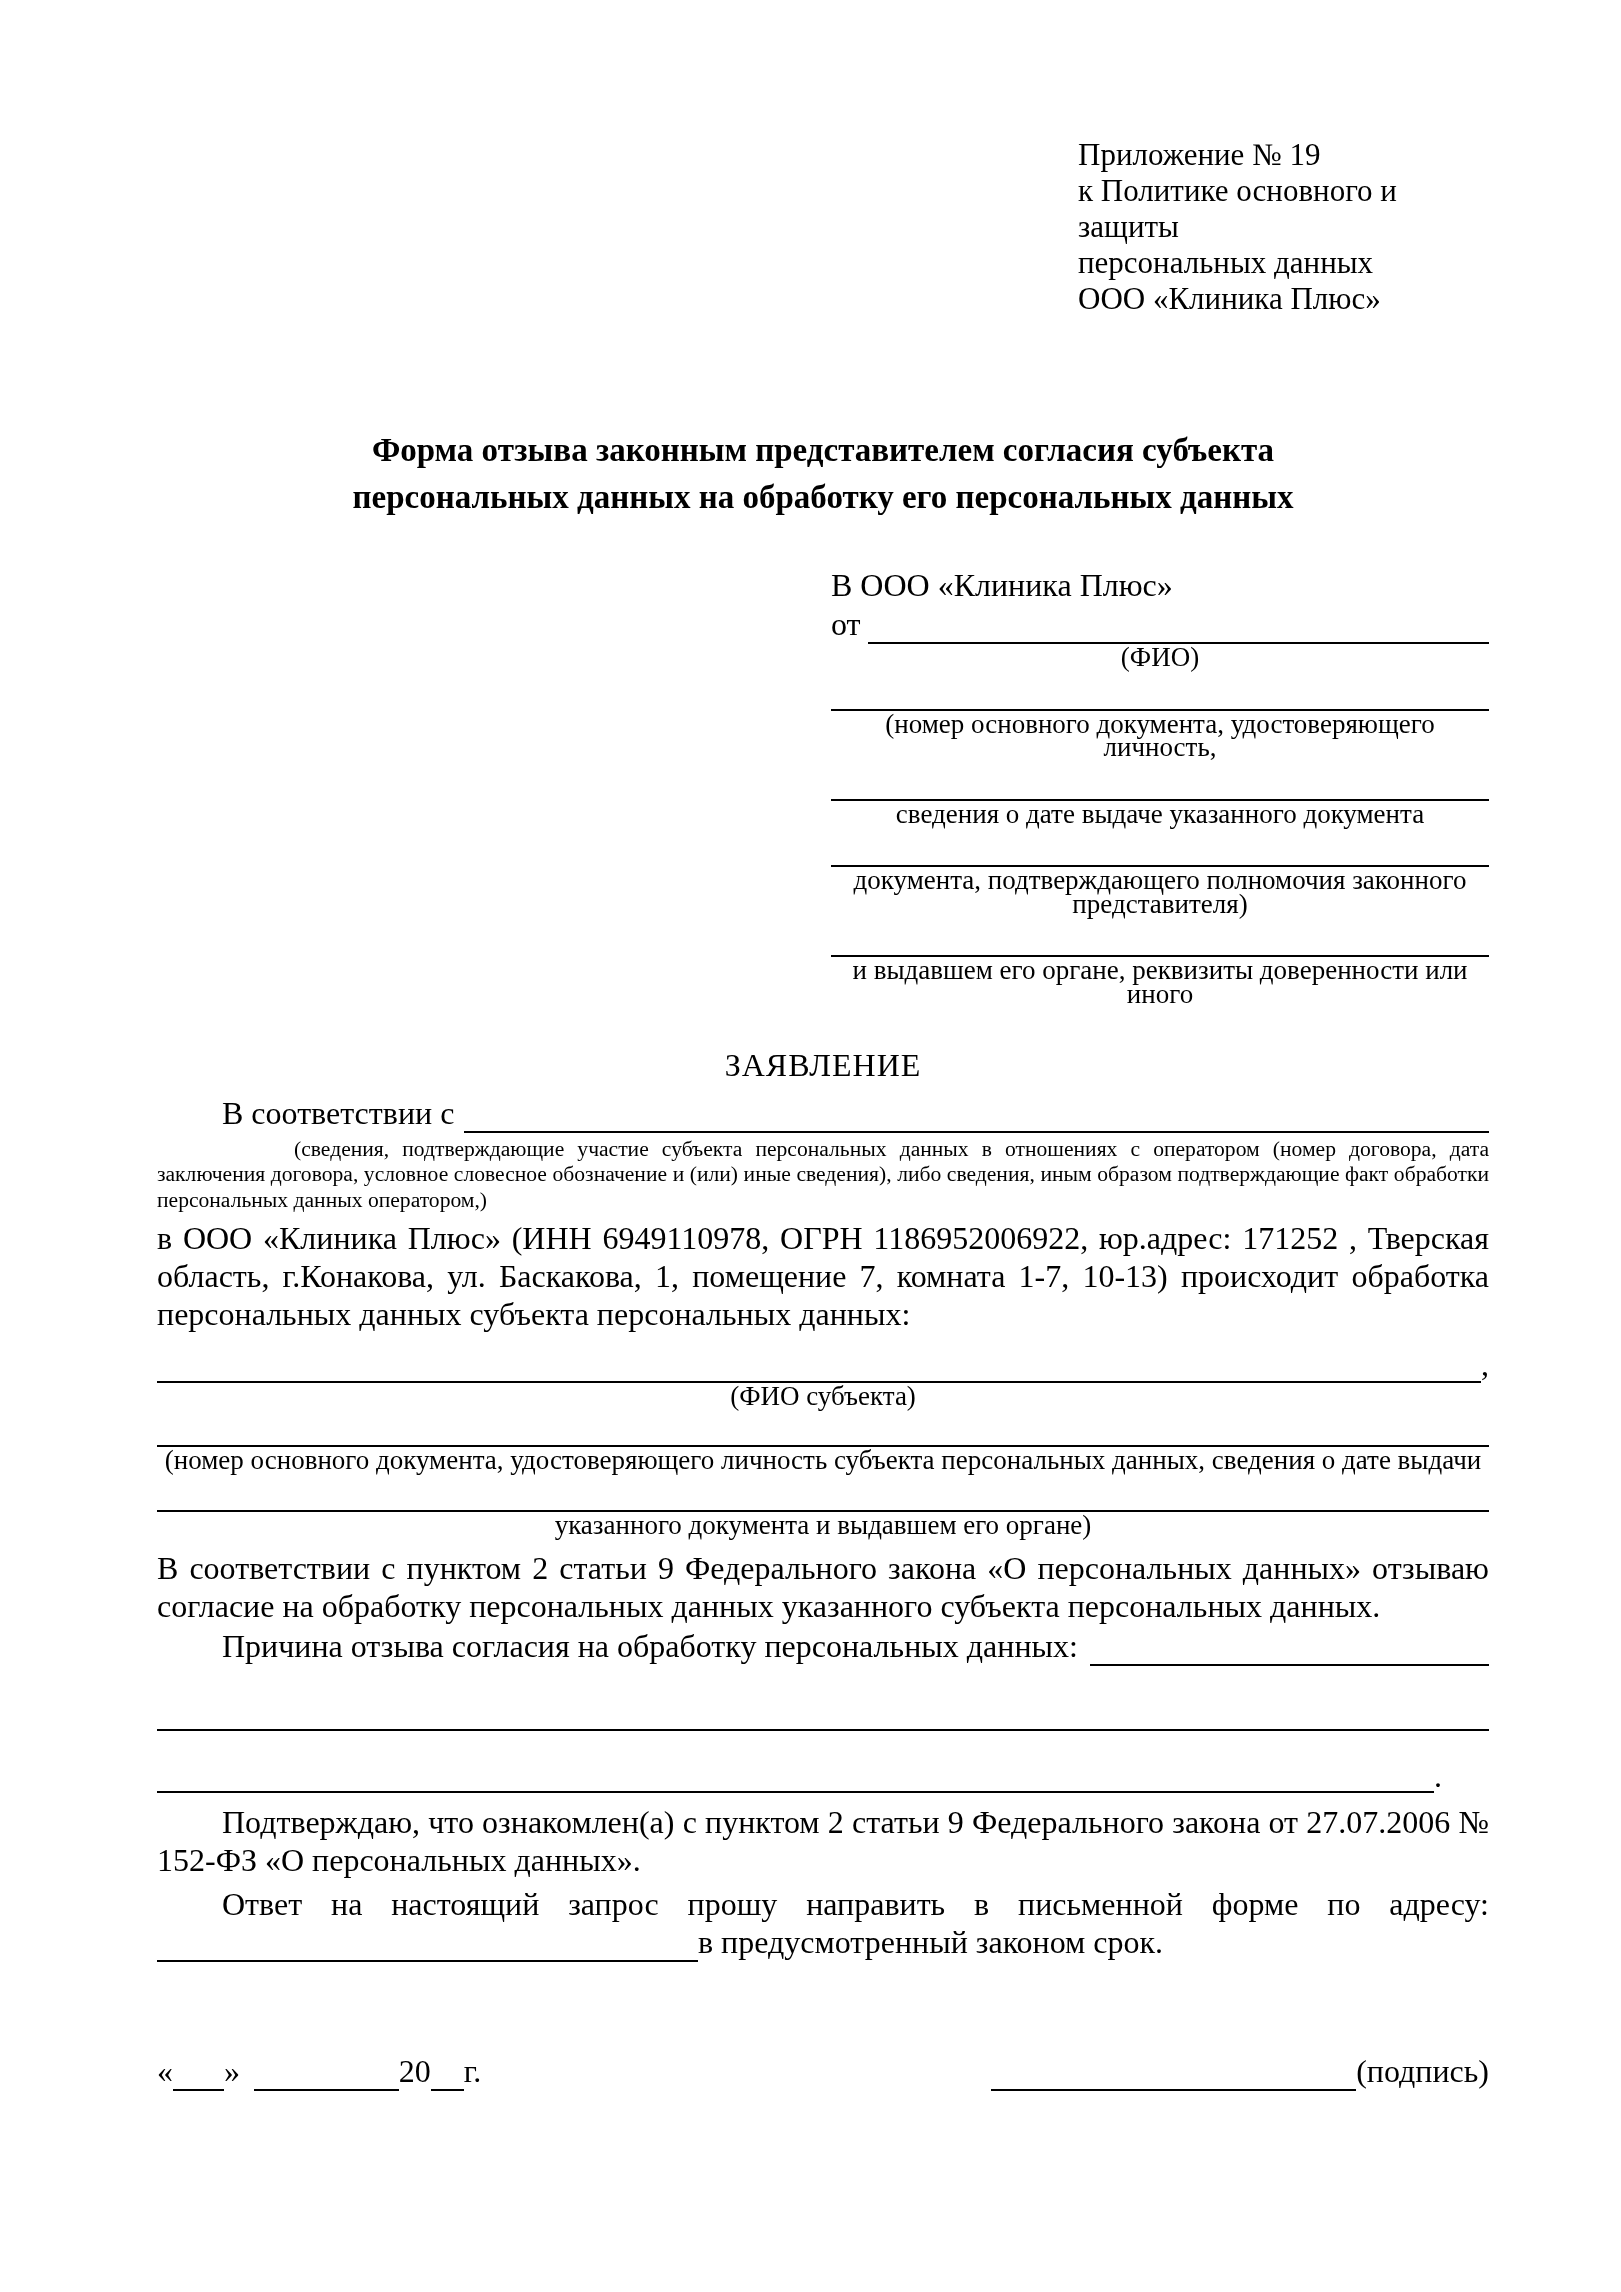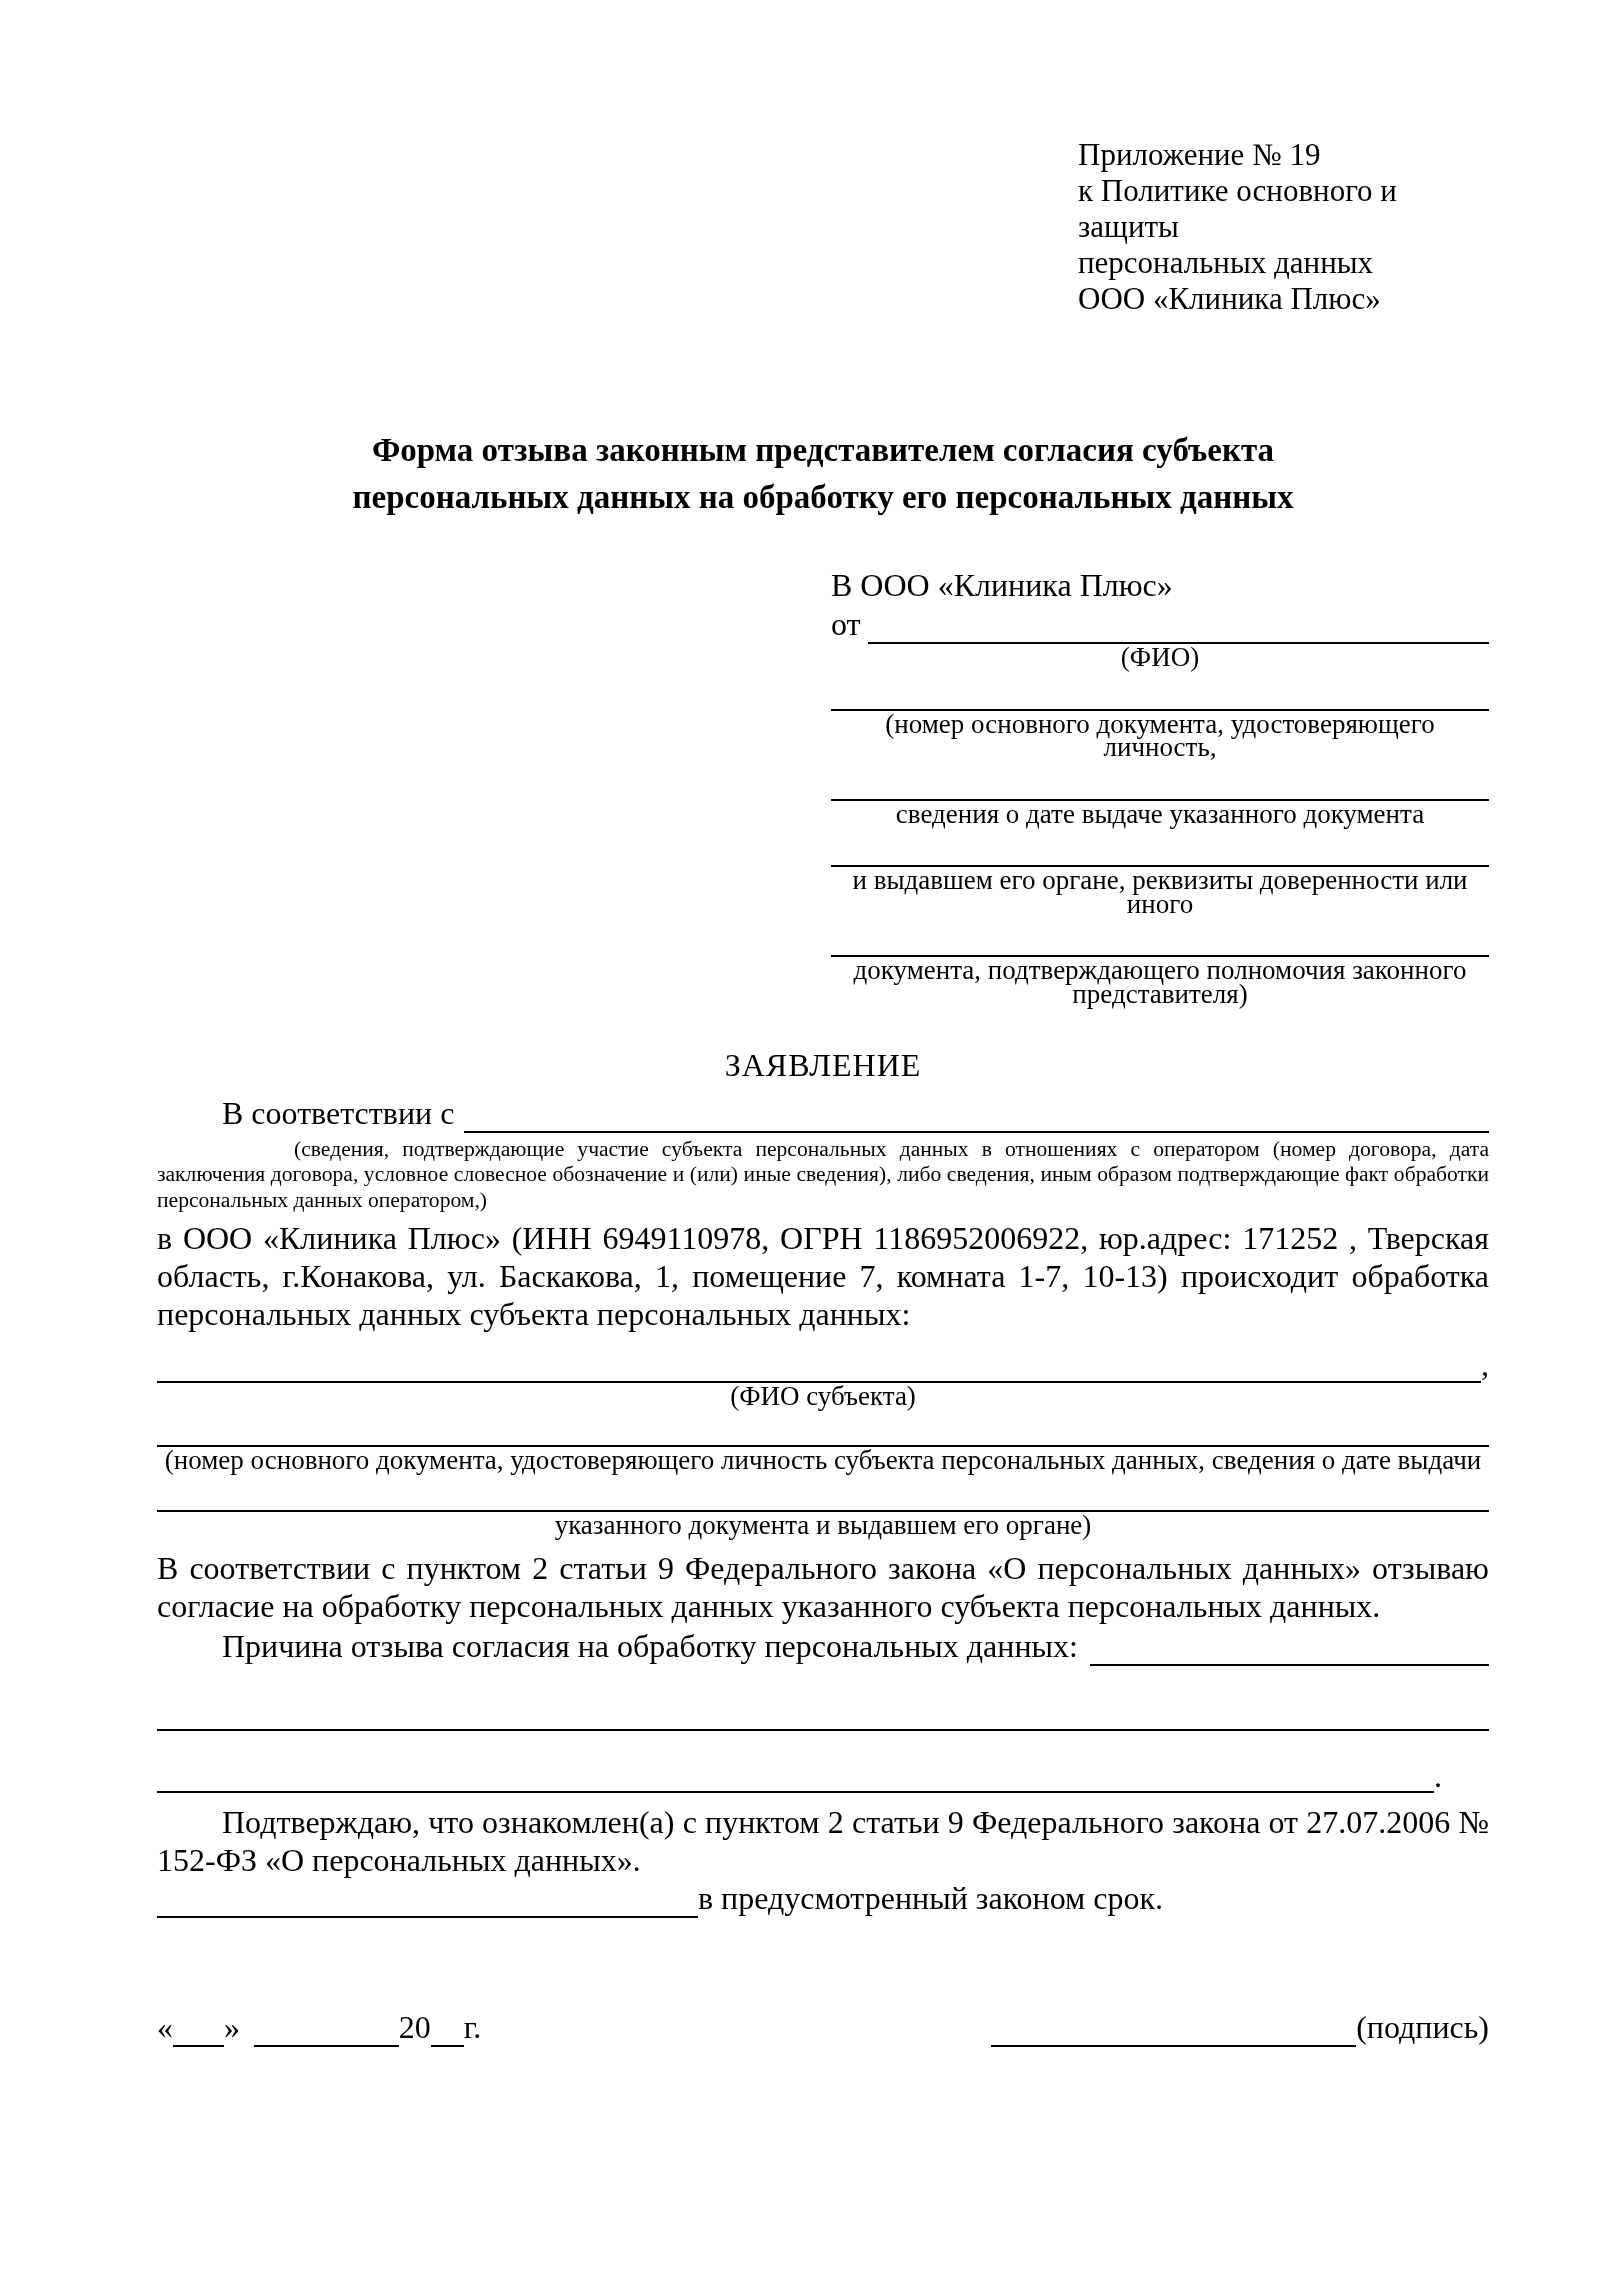--- a/index.html
+++ b/index.html
@@ -90,25 +90,25 @@
     <div class="afield">
       <div class="blank-row"></div>
       <div class="cap">(номер основного документа, удостоверяющего личность,</div>
     </div>
     <div class="afield">
       <div class="blank-row"></div>
       <div class="cap">сведения о дате выдаче указанного документа</div>
     </div>
     <div class="afield">
       <div class="blank-row"></div>
-      <div class="cap">и выдавшем его органе, реквизиты доверенности или иного</div>
+      <div class="cap">документа, подтверждающего полномочия законного представителя)</div>
     </div>
     <div class="afield">
       <div class="blank-row"></div>
-      <div class="cap">документа, подтверждающего полномочия законного представителя)</div>
+      <div class="cap">и выдавшем его органе, реквизиты доверенности или иного</div>
     </div>
   </div>
 
   <div class="heading">ЗАЯВЛЕНИЕ</div>
 
   <div class="row acc-row">
     <span class="lbl">В соответствии с</span>
     <span class="blank fill"></span>
   </div>
 
@@ -139,20 +139,21 @@
   </div>
 
   <div class="blank-row gap-line-1"></div>
   <div class="row period-row">
     <span class="blank fill"></span>
     <span class="nw">.</span>
   </div>
 
   <div class="para ind" style="margin-top:9.8px;">Подтверждаю, что ознакомлен(а) с пунктом 2 статьи 9 Федерального закона от 27.07.2006 № 152-ФЗ «О персональных данных».</div>
 
+  <div class="para ind one-line">Ответ на настоящий запрос прошу направить в письменной форме по адресу:</div>
   <div class="row resp-row">
     <span class="blank"></span>
     <span class="nw">в предусмотренный законом срок.</span>
   </div>
 
   <div class="footer">
     <div class="dgroup">
       <span class="nw">«</span>
       <span class="blank b55"></span>
       <span class="nw">»</span>

